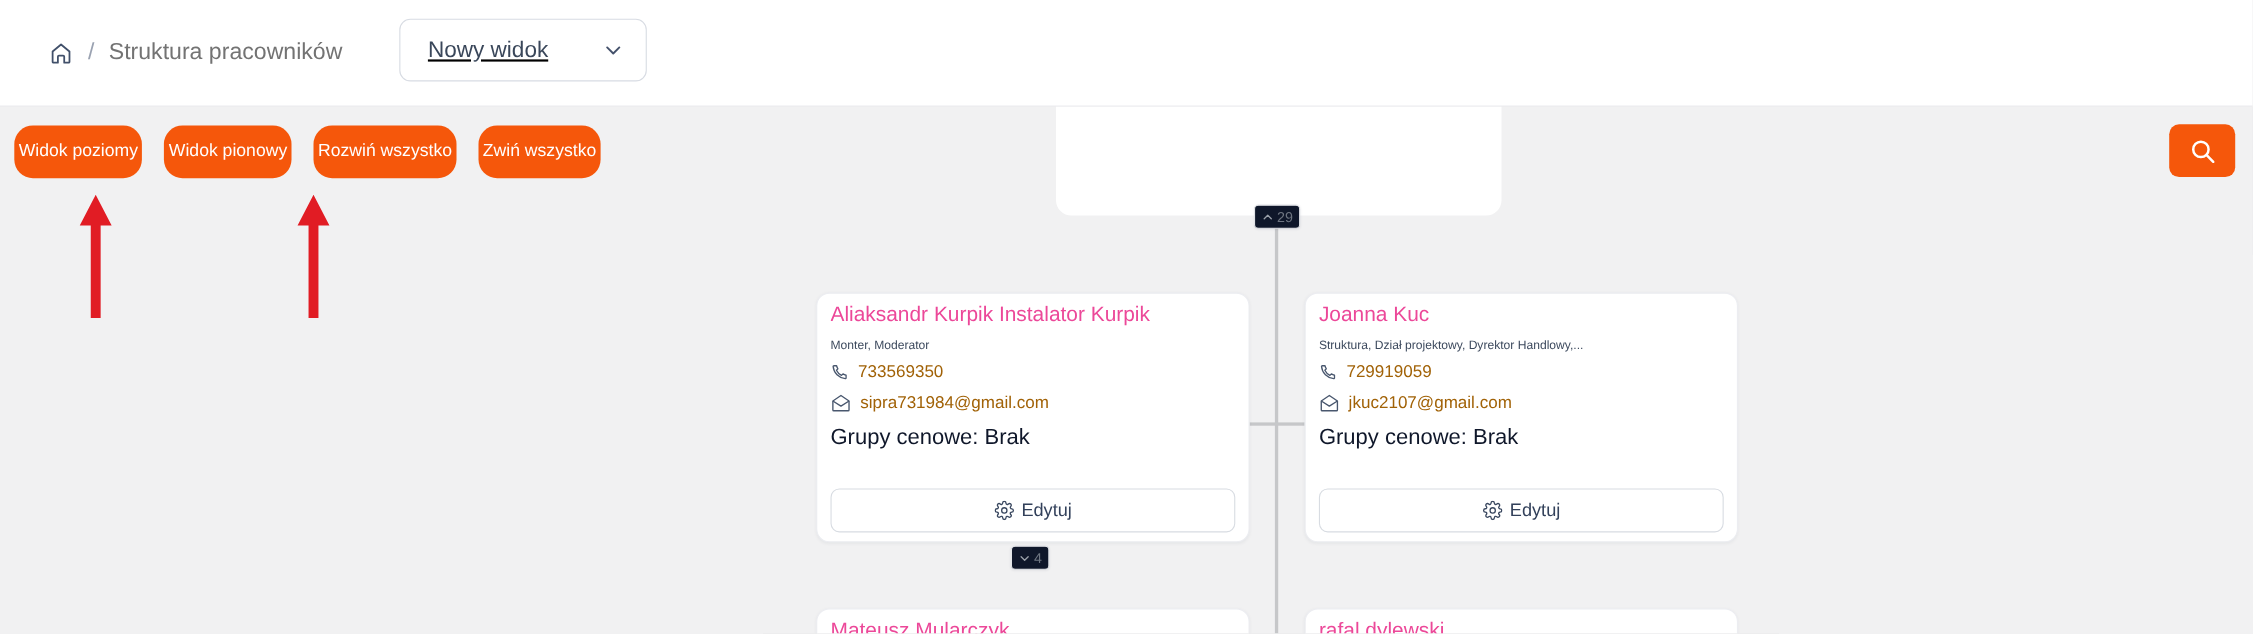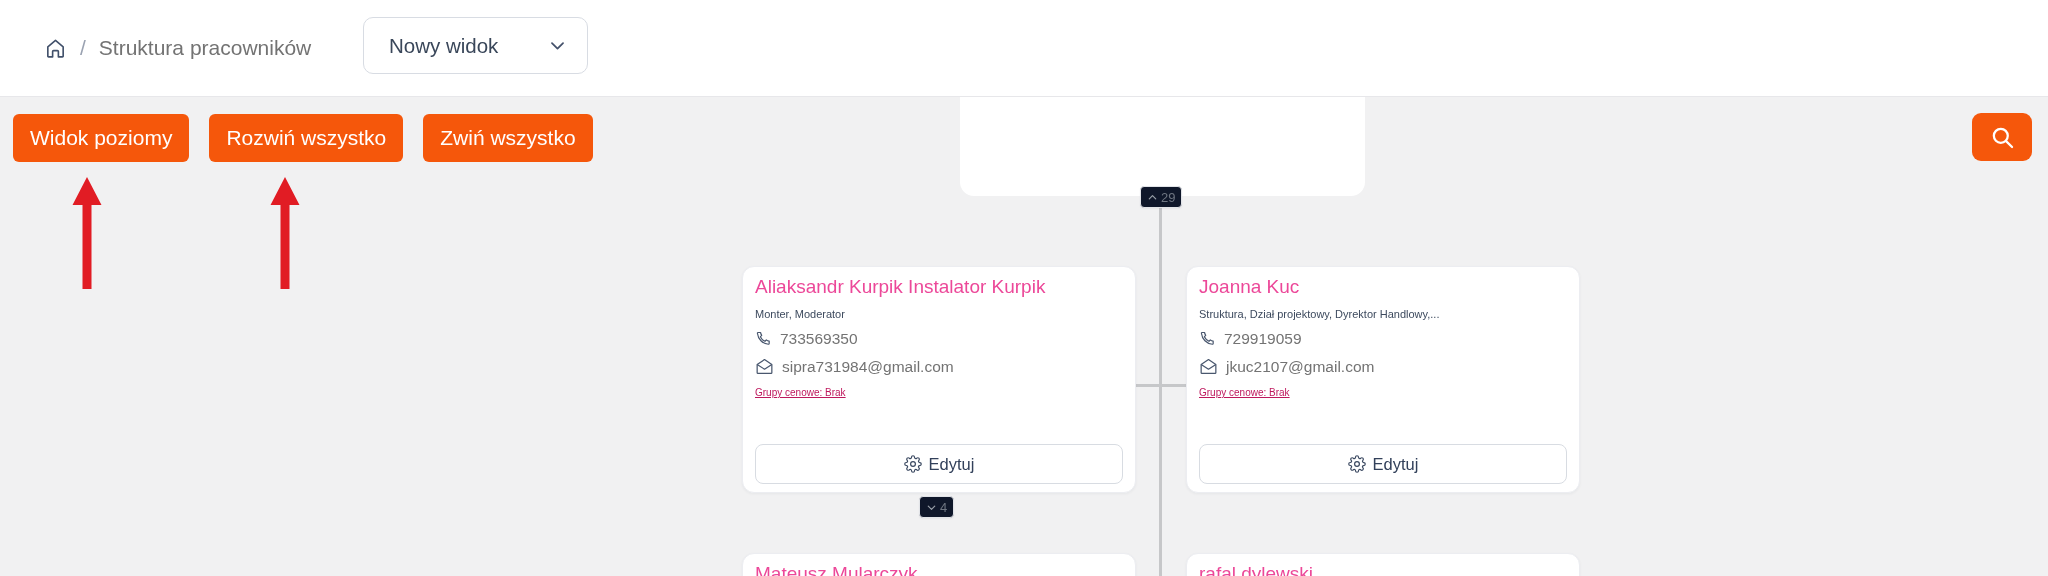--- a/index.html
+++ b/index.html
@@ -7,28 +7,28 @@
   .canvas{position:relative;width:2048px;height:576px;overflow:hidden;background:#f1f1f2;}
 
   
   .topbar{position:absolute;left:0;top:0;width:2048px;height:97px;background:#ffffff;border-bottom:1px solid #e7e7ea;}
   .crumbs{position:absolute;left:44px;top:0;height:96px;display:flex;align-items:center;gap:13px;}
   .crumb-sep{font-size:21px;color:#9aa2b1;}
   .crumb-title{font-size:21px;color:#737373;}
   .home-ic{color:#41506a;display:flex;}
   .view-select{position:absolute;left:363px;top:17px;width:225px;height:57px;background:#fff;
     border:1.5px solid #d8dce3;border-radius:10px;display:flex;align-items:center;
-    justify-content:space-between;padding:0 20px 0 25px;cursor:pointer;}
+    justify-content:space-between;padding:0 20px 0 25px;cursor:pointer;text-decoration:underline;}
   .view-select .val{font-size:20.5px;color:#3a475a;}
   .view-select .chev{color:#44516b;display:flex;}
 
   
   .toolbar{position:absolute;left:13px;top:114px;display:flex;gap:20px;}
-  .obtn{height:48px;padding:0 17px;border:none;border-radius:6px;background:var(--accent,#f5570b);
-    color:#ffffff;font-size:21px;cursor:pointer;display:flex;align-items:center;}
+  .obtn{height:48px;padding:0 4px;border:none;border-radius:17px;background:var(--accent,#f5570b);
+    color:#ffffff;font-size:16px;cursor:pointer;display:flex;align-items:center;}
   .search-btn{position:absolute;right:16px;top:113px;width:60px;height:48px;border:none;border-radius:9px;
     background:var(--accent,#f5570b);color:#fff;display:flex;align-items:center;justify-content:center;cursor:pointer;}
 
   
   .ann-arrow{position:absolute;top:177px;width:30px;height:112px;color:var(--arrow,#e11c24);}
   .ann-arrow.a1{left:72px;} .ann-arrow.a2{left:270px;}
 
   
   .parent-card{position:absolute;left:960px;top:97px;width:405px;height:99px;background:#ffffff;
     border-radius:0 0 14px 14px;}
@@ -43,23 +43,23 @@
   .badge-4{left:919px;top:496px;}
 
   .card{position:absolute;width:394px;background:#ffffff;border:1px solid #ecedf1;border-radius:12px;
     box-shadow:0 1px 3px rgba(25,35,60,.05);padding:10px 12px;}
   .card.c1{left:742px;top:266px;height:227px;}
   .card.c2{left:1186px;top:266px;height:227px;}
   .card.c3{left:742px;top:553px;height:150px;}
   .card.c4{left:1186px;top:553px;height:150px;}
   .nm{font-size:19px;color:#ec4899;line-height:1.1;white-space:nowrap;overflow:hidden;}
   .rl{font-size:11px;color:#3d4a5e;margin-top:10px;white-space:nowrap;overflow:hidden;text-overflow:ellipsis;}
-  .crow{display:flex;align-items:center;gap:8px;margin-top:10px;font-size:15.5px;color:#737373;}
+  .crow{display:flex;align-items:center;gap:8px;margin-top:10px;font-size:15.5px;color:#a16207;}
   .crow .cic{display:flex;color:#49576e;flex:0 0 auto;}
-  .gp{font-size:10px;color:#be185d;margin-top:11px;text-decoration:underline;}
+  .gp{font-size:20px;color:#0f172a;margin-top:11px;}
   .edit-btn{position:absolute;left:12px;right:12px;top:177px;height:40px;background:#fff;
     border:1px solid #d8dce2;border-radius:8px;display:flex;align-items:center;justify-content:center;
     gap:7px;font-size:16.5px;color:#32405a;cursor:pointer;}
   .edit-btn .gic{display:flex;color:#3a4burne;color:#3a4860;}
 </style>
 </head>
 <body>
 
 <div class="canvas">
 
@@ -78,20 +78,21 @@
       <span class="chev">
         <svg width="19" height="19" viewBox="0 0 24 24" fill="none" stroke="currentColor" stroke-width="2.2" stroke-linecap="round" stroke-linejoin="round">
           <polyline points="5,9 12,16 19,9"></polyline>
         </svg>
       </span>
     </div>
   </header>
 
   <div class="toolbar">
     <button class="obtn">Widok poziomy</button>
+    <button class="obtn">Widok pionowy</button>
     <button class="obtn">Rozwiń wszystko</button>
     <button class="obtn">Zwiń wszystko</button>
   </div>
   <button class="search-btn">
     <span style="display:flex;">
       <svg width="27" height="27" viewBox="0 0 24 24" fill="none" stroke="currentColor" stroke-width="2" stroke-linecap="round">
         <circle cx="10.5" cy="10.5" r="6.2"></circle>
           <line x1="15.2" y1="15.2" x2="20.5" y2="20.5"></line>
       </svg>
     </span>

